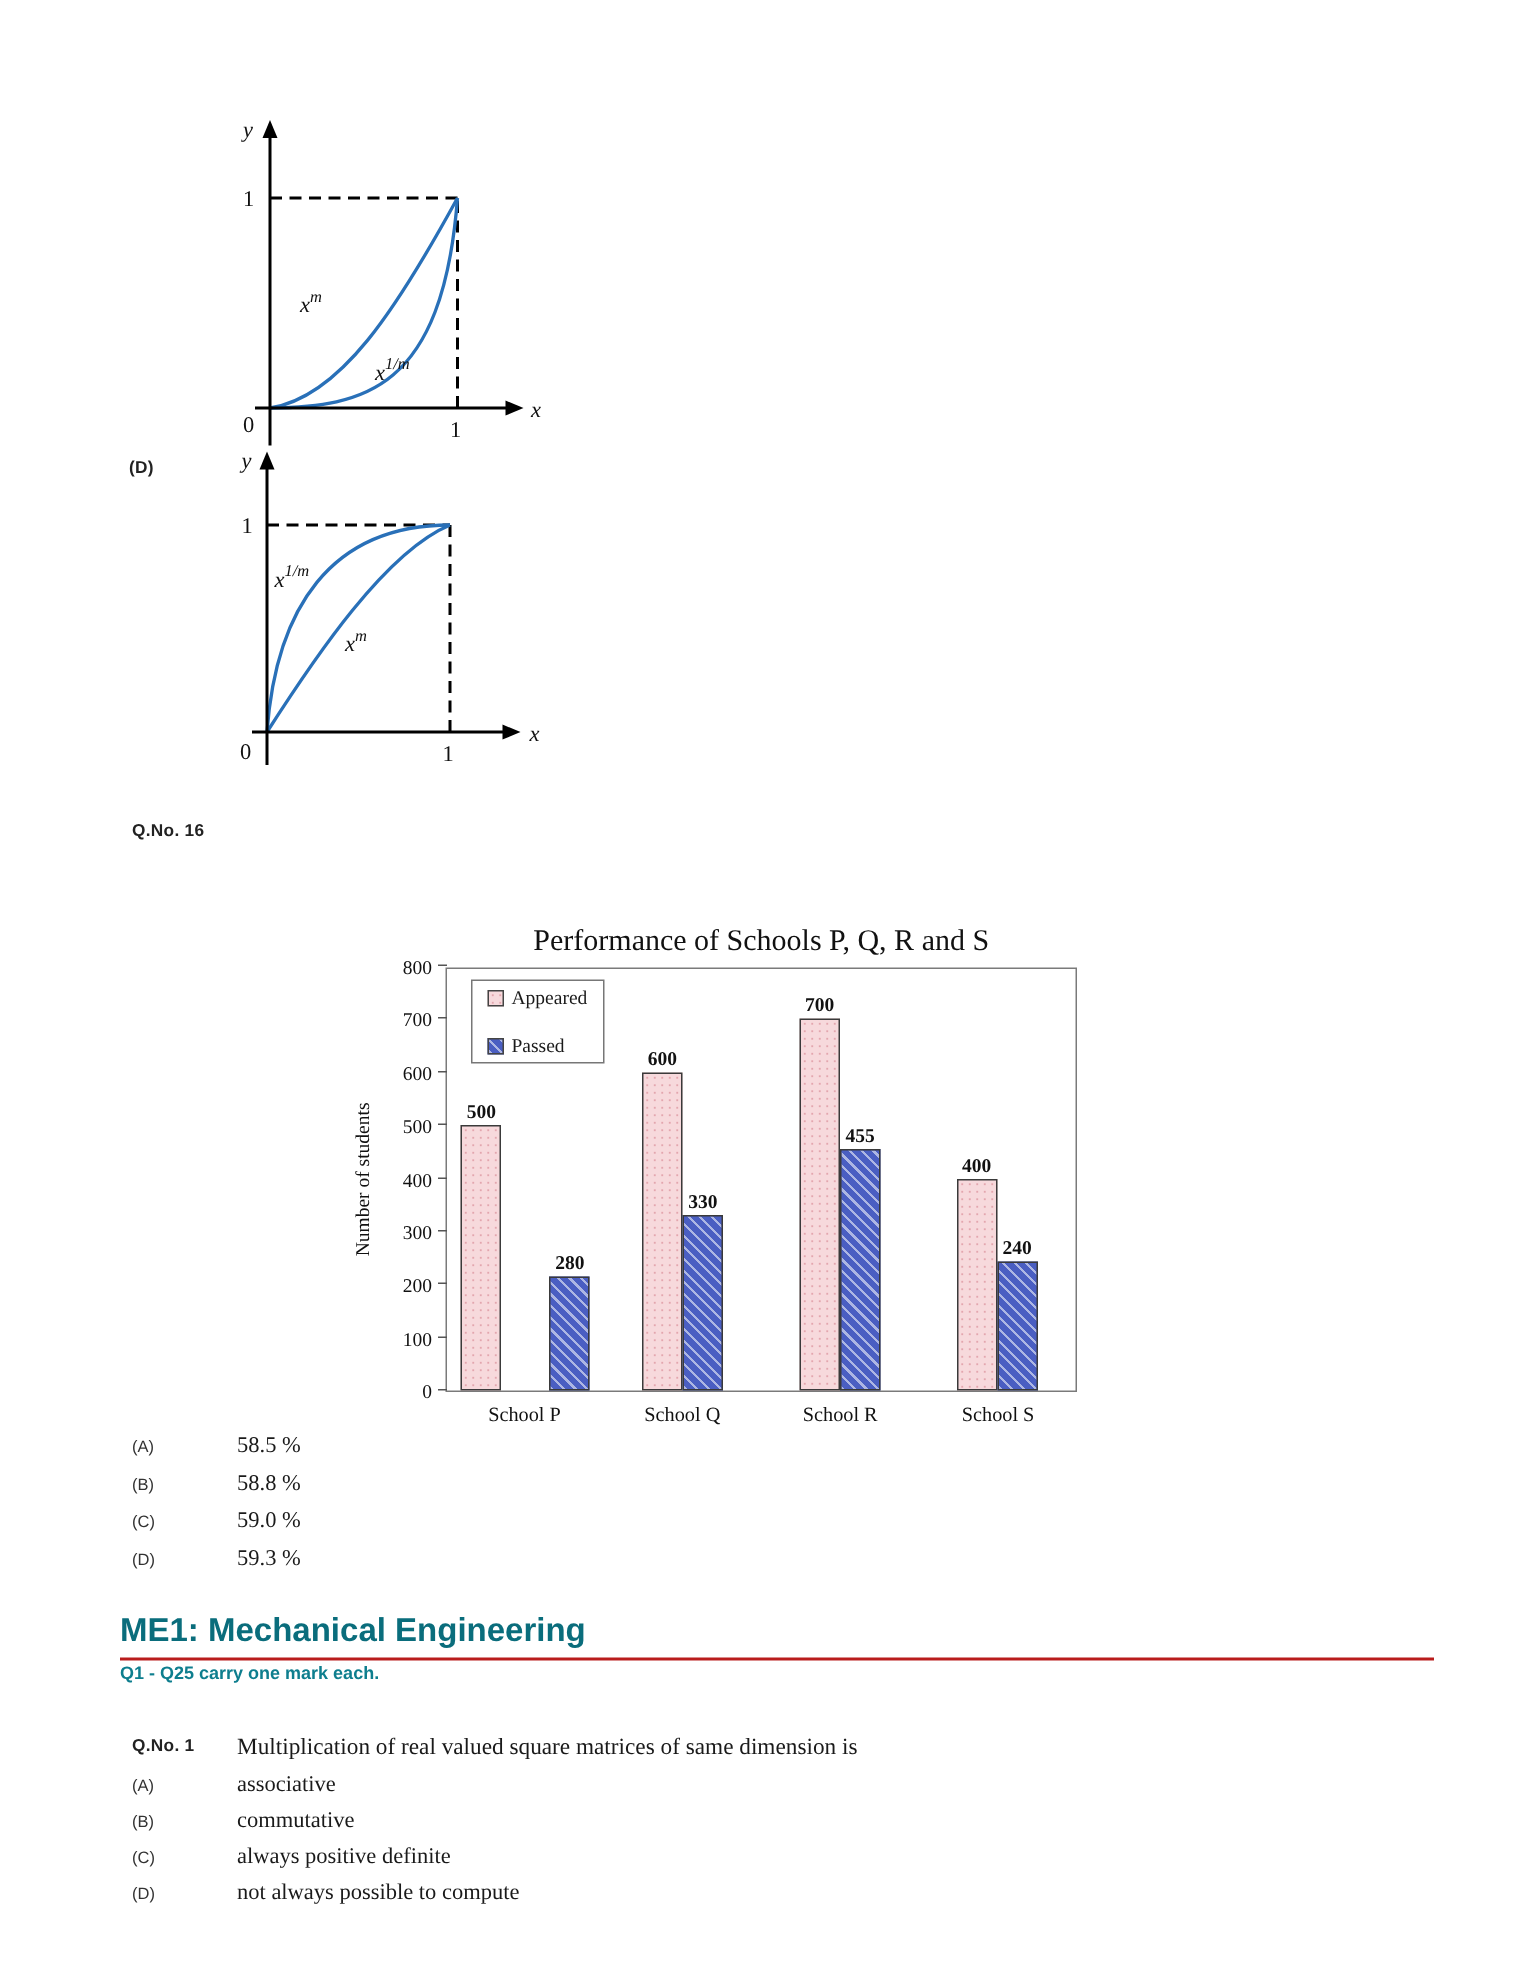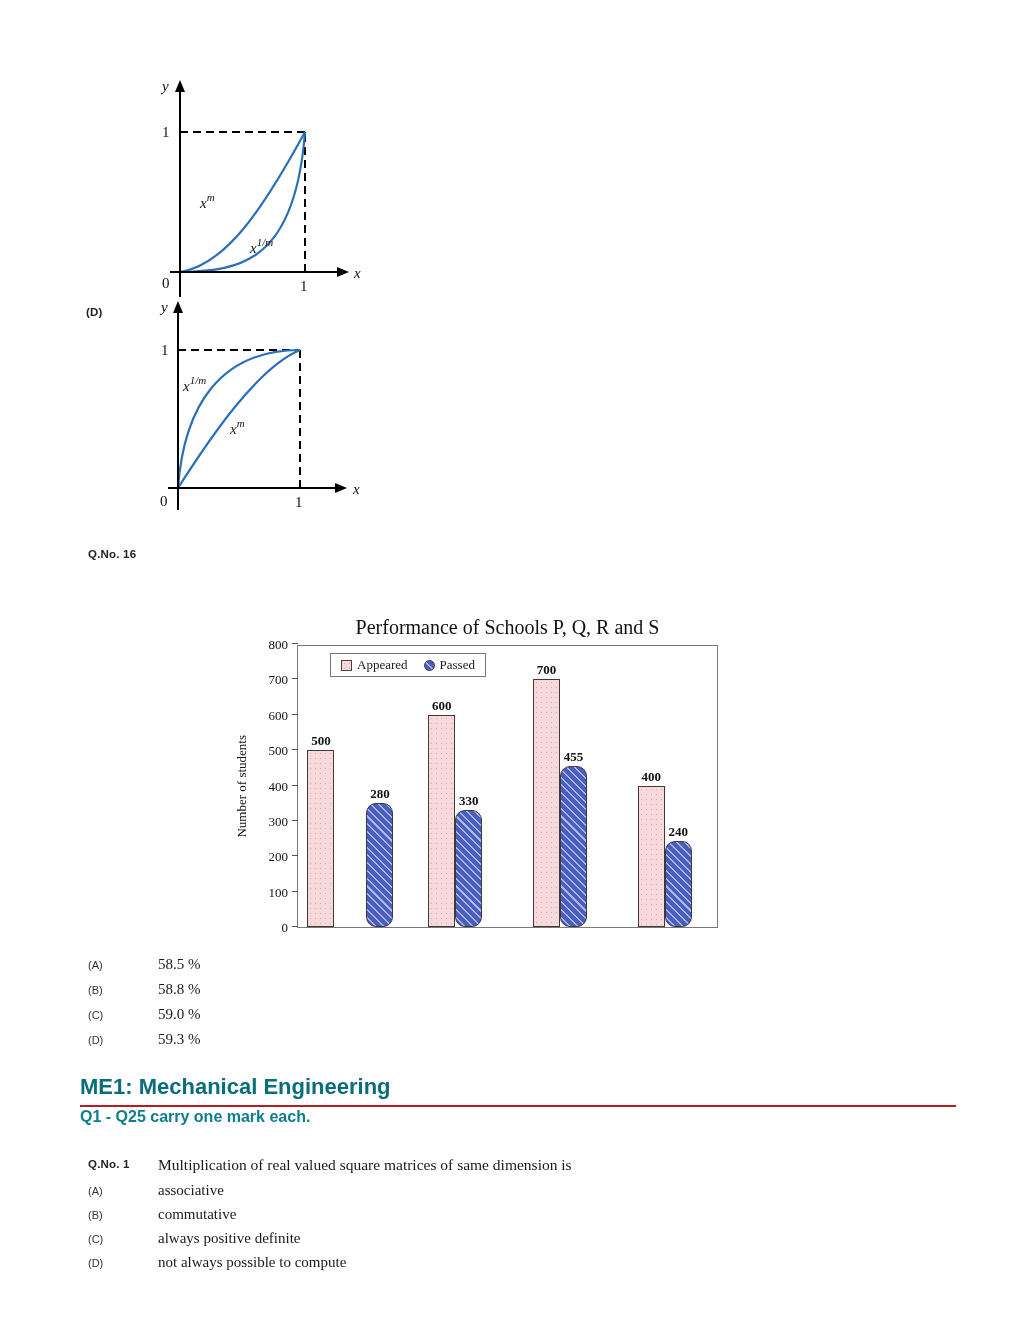--- a/index.html
+++ b/index.html
@@ -9,21 +9,21 @@
 
   
   .qno { font-family:"Liberation Sans", sans-serif; font-weight:bold; font-size:11.5px; color:#222; letter-spacing:0.2px; }
   .qtext { font-size:15.5px; line-height:1.42; }
   .opt-row { display:grid; grid-template-columns:70px 1fr; align-items:baseline; }
   .opt-letter { font-family:"Liberation Sans", sans-serif; font-size:11px; color:#333; }
   .opt-text { font-size:15px; }
 
   .sec-title { font-family:"Liberation Sans", sans-serif; font-weight:bold; font-size:22px;
                color:#0a6d7c; width:876px; padding-bottom:5px; border-bottom:2px solid #b91c1c; }
-  .sec-sub   { font-family:"Liberation Sans", sans-serif; font-weight:bold; font-size:16px; color:#0e7e8e; }
+  .sec-sub   { font-family:"Liberation Sans", sans-serif; font-weight:bold; font-size:12px; color:#0e7e8e; }
 
   
   svg text { font-family:"Liberation Serif", serif; fill:#111; font-size:15px; }
   svg .var { font-style:italic; }
   .axis  { stroke:#000; stroke-width:2; }
   .dash  { stroke:#000; stroke-width:2; stroke-dasharray:8 5; }
   .curve { stroke:#2970b8; stroke-width:2.2; fill:none; }
 
   
   .chart { position:absolute; left:230px; top:616px; width:505px; height:350px; }
@@ -37,27 +37,27 @@
   .ytickmark { position:absolute; left:-6px; width:6px; height:1px; background:#555; }
   .bar-groups { position:absolute; left:0; top:0; right:0; bottom:0; display:flex; align-items:flex-end; }
   .bar-group { flex:1 1 0; display:flex; align-items:flex-end; justify-content:center; height:100%; }
   .bar { width:27px; position:relative; border:1px solid #3a3a3a; box-sizing:border-box; }
   .bar.appeared, .legend-swatch.appeared {
       background-color:#f7d9dc;
       background-image:radial-gradient(#e3a6ae 18%, rgba(0,0,0,0) 19%);
       background-size:5px 5px; }
   .bar.passed, .legend-swatch.passed {
       background-color:#4a5ec2;
-      background-image:repeating-linear-gradient(45deg, rgba(255,255,255,0.55) 0 1.5px, rgba(0,0,0,0) 1.5px 5.5px);border-radius:10px; }
+      background-image:repeating-linear-gradient(45deg, rgba(255,255,255,0.55) 0 1.5px, rgba(0,0,0,0) 1.5px 5.5px); }
   .bar-value { position:absolute; bottom:100%; left:50%; transform:translateX(-50%);
                margin-bottom:2px; font-weight:bold; font-size:13px; white-space:nowrap; color:#111; }
   .chart-xlabels { position:absolute; left:67px; top:319px; width:421px; display:flex; }
   .xlabel { flex:1 1 0; text-align:center; font-size:13.5px; color:#111; }
-  .chart-legend { position:absolute; top:7px; left:32px; display:flex; gap:16px; align-items:flex-start;
-                  border:1px solid #777; padding:3px 10px; background:#fff; font-size:13px; z-index:2; }
+  .chart-legend { position:absolute; top:7px; left:16px; display:flex; gap:16px; align-items:flex-start;
+                  border:1px solid #777; padding:3px 10px; background:#fff; font-size:13px; z-index:2;flex-direction:column; }
   .legend-item { display:flex; align-items:center; gap:5px; }
   .legend-swatch { width:11px; height:11px; border:1px solid #444; box-sizing:border-box; display:inline-block; }
 </style>
 </head>
 <body>
 
 <div class="page">
 
   <div class="abs" style="left:150px; top:75px;">
     <svg width="255" height="235" viewBox="0 0 255 235">
@@ -132,21 +132,21 @@
           <div class="legend-item">
             <span class="legend-swatch passed"></span>
             <span>Passed</span>
           </div>
         </div>
       <div class="bar-groups">
           <div class="bar-group">
             <div class="bar appeared" style="height: 176.875px;">
               <div class="bar-value">500</div>
             </div>
-            <div class="bar passed" style="height: 124px; margin-left: 32px;">
+            <div class="bar passed" style="height: 76px; margin-left: 32px;">
               <div class="bar-value">280</div>
             </div>
           </div>
           <div class="bar-group">
             <div class="bar appeared" style="height: 212.25px;">
               <div class="bar-value">600</div>
             </div>
             <div class="bar passed" style="height: 116.737px;">
               <div class="bar-value">330</div>
             </div>
@@ -171,20 +171,26 @@
     <div class="ytickmark" style="bottom: 0px;"></div>
         <div class="ytickmark" style="bottom: 35.375px;"></div>
         <div class="ytickmark" style="bottom: 70.75px;"></div>
         <div class="ytickmark" style="bottom: 106.125px;"></div>
         <div class="ytickmark" style="bottom: 141.5px;"></div>
         <div class="ytickmark" style="bottom: 176.875px;"></div>
         <div class="ytickmark" style="bottom: 212.25px;"></div>
         <div class="ytickmark" style="bottom: 247.625px;"></div>
         <div class="ytickmark" style="bottom: 283px;"></div>
       </div>
+    <div class="chart-xlabels">
+        <div class="xlabel">School P</div>
+        <div class="xlabel">School Q</div>
+        <div class="xlabel">School R</div>
+        <div class="xlabel">School S</div>
+      </div>
   </div>
 
   <div class="abs" style="left:88px; top:956px; width:420px;">
     <div class="opt-row" style="margin-bottom:8px;">
       <span class="opt-letter">(A)</span>
       <span class="opt-text">58.5 %</span>
     </div>
     <div class="opt-row" style="margin-bottom:8px;">
       <span class="opt-letter">(B)</span>
       <span class="opt-text">58.8 %</span>

